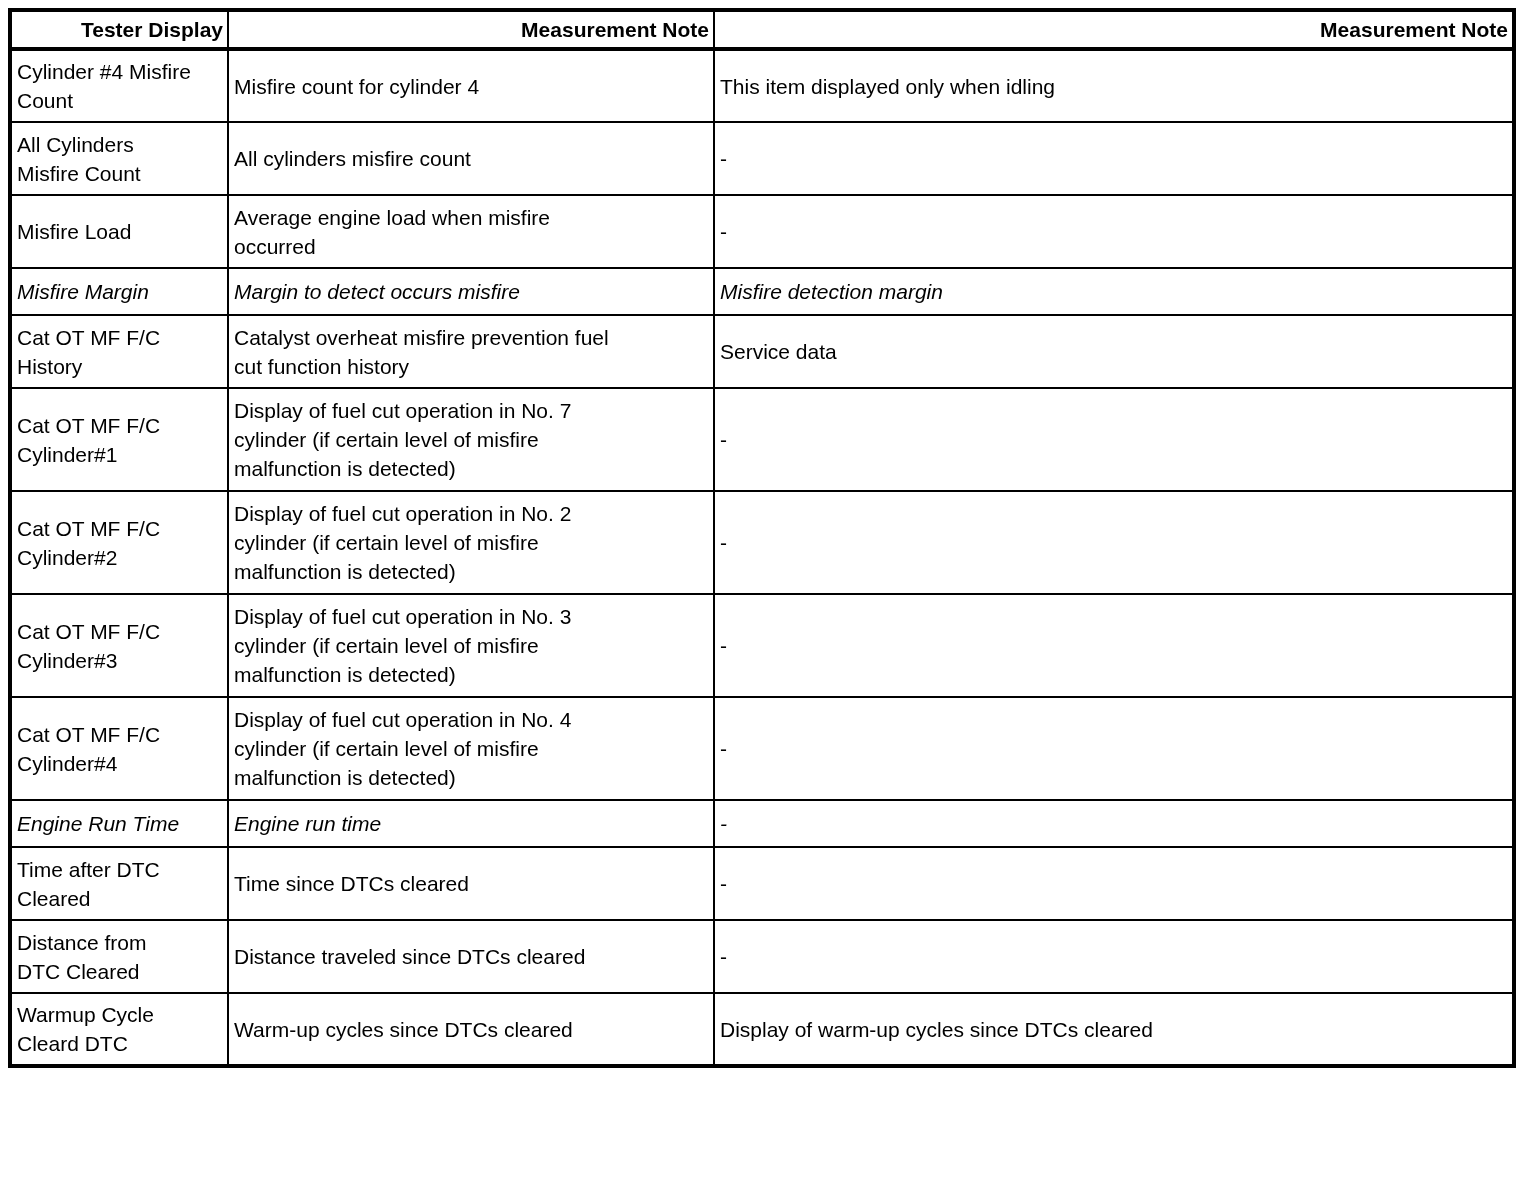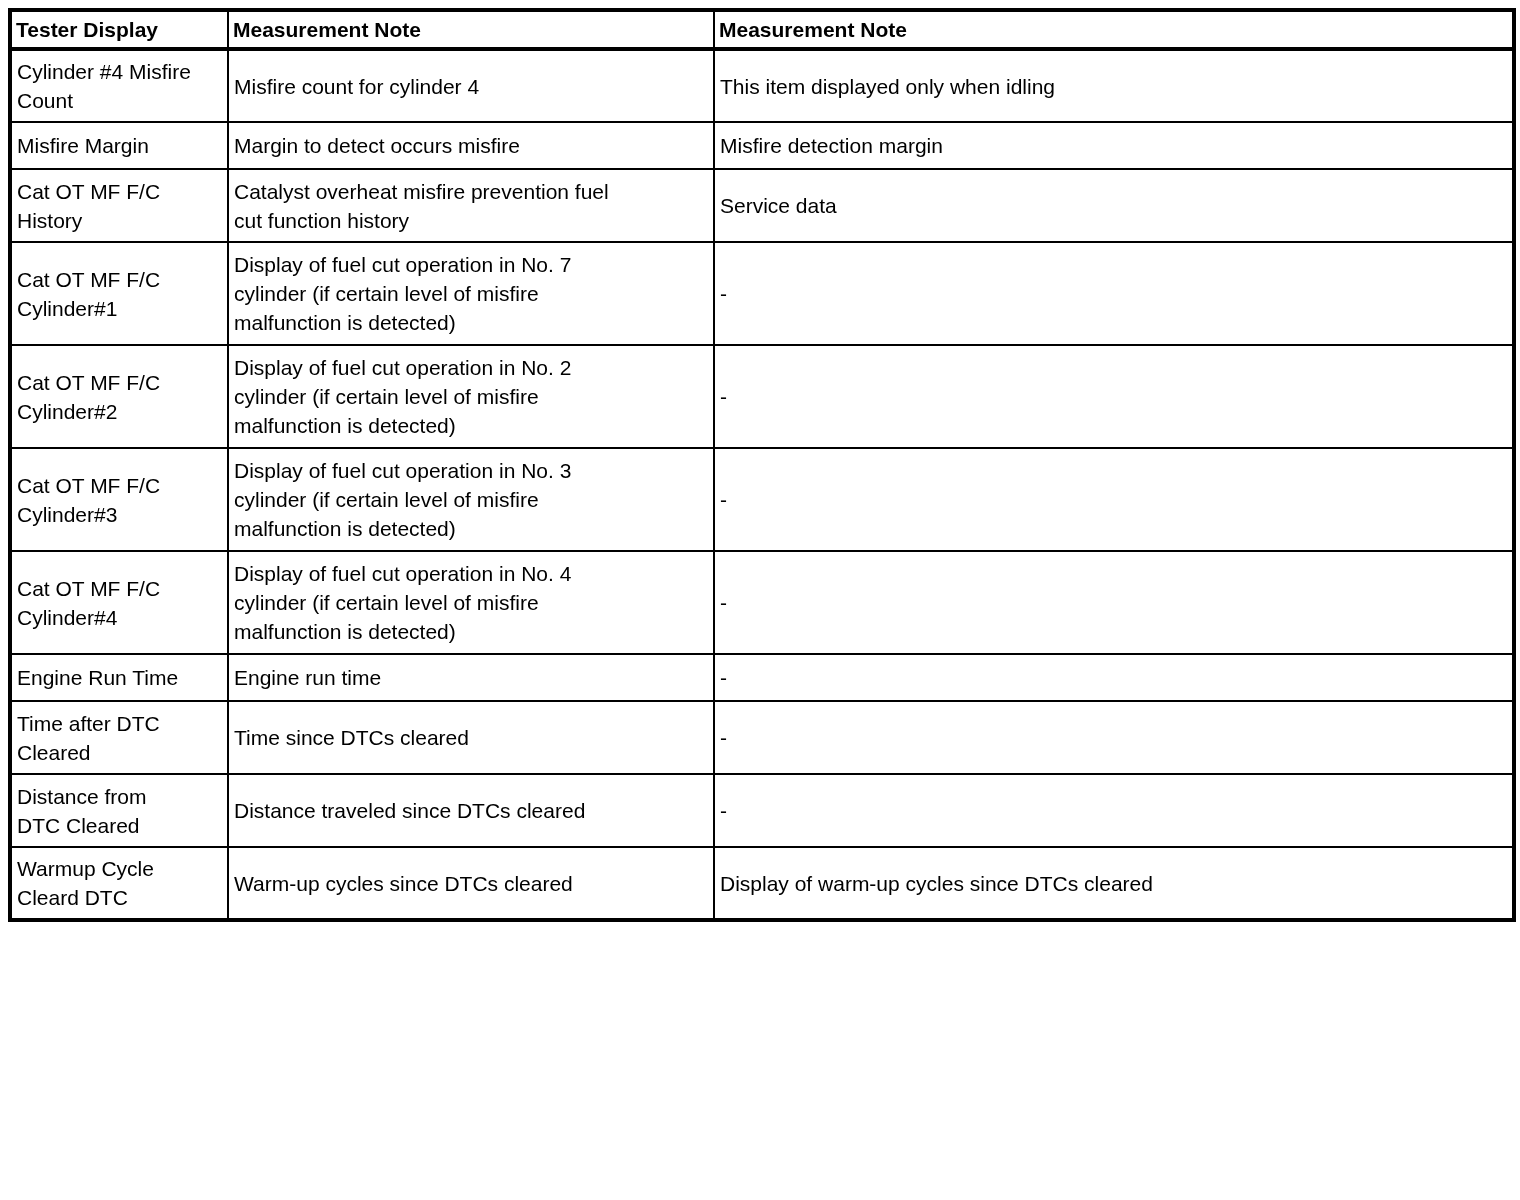--- a/index.html
+++ b/index.html
@@ -29,26 +29,26 @@
     border: 2px solid #000000;
     vertical-align: middle;
     text-align: left;
     padding: 3px 8px 3px 5px;
     white-space: pre-line;
     overflow: hidden;
   }
   table.diag thead th {
     border-bottom: 4px solid #000000;
     font-weight: bold;
-    text-align: left;
+    text-align: right;
     white-space: normal;
     padding: 3px 4px;
   }
   tr.hdr    { height: 38px; }
-  tr.h1line { height: 47px; }
+  tr.h1line { height: 47px; font-style: italic; }
   tr.h2line { height: 73px; }
   tr.h3line { height: 103px; }
 </style>
 </head>
 <body>
 
 <div class="page">
   <table class="diag">
     <colgroup>
       <col class="c1">
@@ -61,20 +61,32 @@
         <th>Measurement Note</th>
         <th>Measurement Note</th>
       </tr>
     </thead>
     <tbody>
       <tr class="h2line">
         <td>Cylinder #4 Misfire
 Count</td>
         <td>Misfire count for cylinder 4</td>
         <td>This item displayed only when idling</td>
+      </tr>
+      <tr class="h2line">
+        <td>All Cylinders
+Misfire Count</td>
+        <td>All cylinders misfire count</td>
+        <td>-</td>
+      </tr>
+      <tr class="h2line">
+        <td>Misfire Load</td>
+        <td>Average engine load when misfire
+occurred</td>
+        <td>-</td>
       </tr>
       <tr class="h1line">
         <td>Misfire Margin</td>
         <td>Margin to detect occurs misfire</td>
         <td>Misfire detection margin</td>
       </tr>
       <tr class="h2line">
         <td>Cat OT MF F/C
 History</td>
         <td>Catalyst overheat misfire prevention fuel

